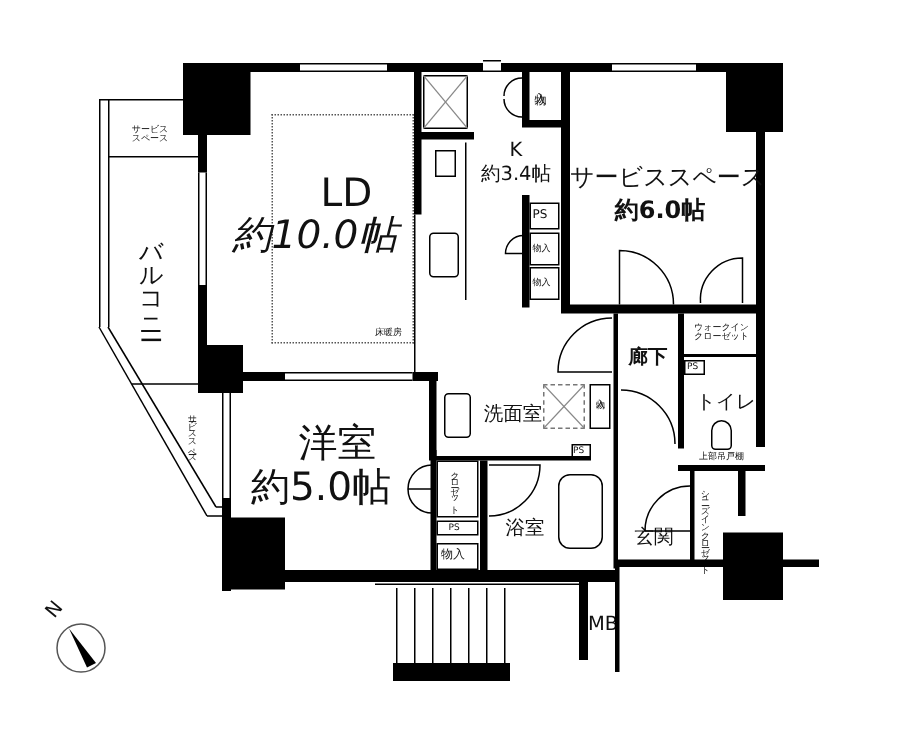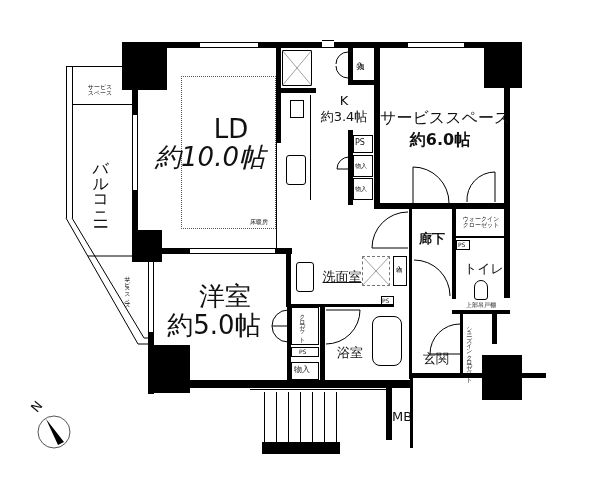--- a/index.html
+++ b/index.html
@@ -116,21 +116,21 @@
     </svg>
 
   <div class="lbl sm" style="left:464px;top:262px;width:36px;">トイレ</div>
   <div class="thin" style="left:474px;top:280px;width:14px;height:20px;border-radius:7px 7px 3px 3px;"></div>
   <div class="lbl xxs" style="left:458px;top:302px;width:46px;">上部吊戸棚</div>
   <div class="wall" style="left:452px;top:310px;width:58px;height:4px;"></div>
 
   <div class="wall" style="left:286px;top:254px;width:5px;height:50px;"></div>
   <div class="line" style="left:286px;top:304px;width:108px;height:3px;"></div>
   <div class="thin" style="left:296px;top:262px;width:18px;height:30px;border-radius:3px;"></div>
-  <div class="lbl sm" style="left:320px;top:270px;width:44px;text-decoration:underline;">洗面室</div>
+  <div class="lbl sm" style="left:320px;top:270px;width:44px;">洗面室</div>
   <div class="thin" style="left:362px;top:256px;width:28px;height:30px;border-style:dashed;border-color:#777;"></div>
   <svg class="abs" style="left:362px;top:256px;" width="28" height="30">
       <line x1="0" y1="0" x2="28" y2="30" stroke="#888" stroke-width="0.8"></line>
       <line x1="28" y1="0" x2="0" y2="30" stroke="#888" stroke-width="0.8"></line>
     </svg>
   <div class="thin" style="left:393px;top:256px;width:14px;height:30px;"></div>
   <div class="lbl xxs vert" style="left:396px;top:262px;">物入</div>
   <div class="thin" style="left:381px;top:296px;width:13px;height:10px;"></div>
   <div class="lbl xxs" style="left:382px;top:298px;">PS</div>
 

